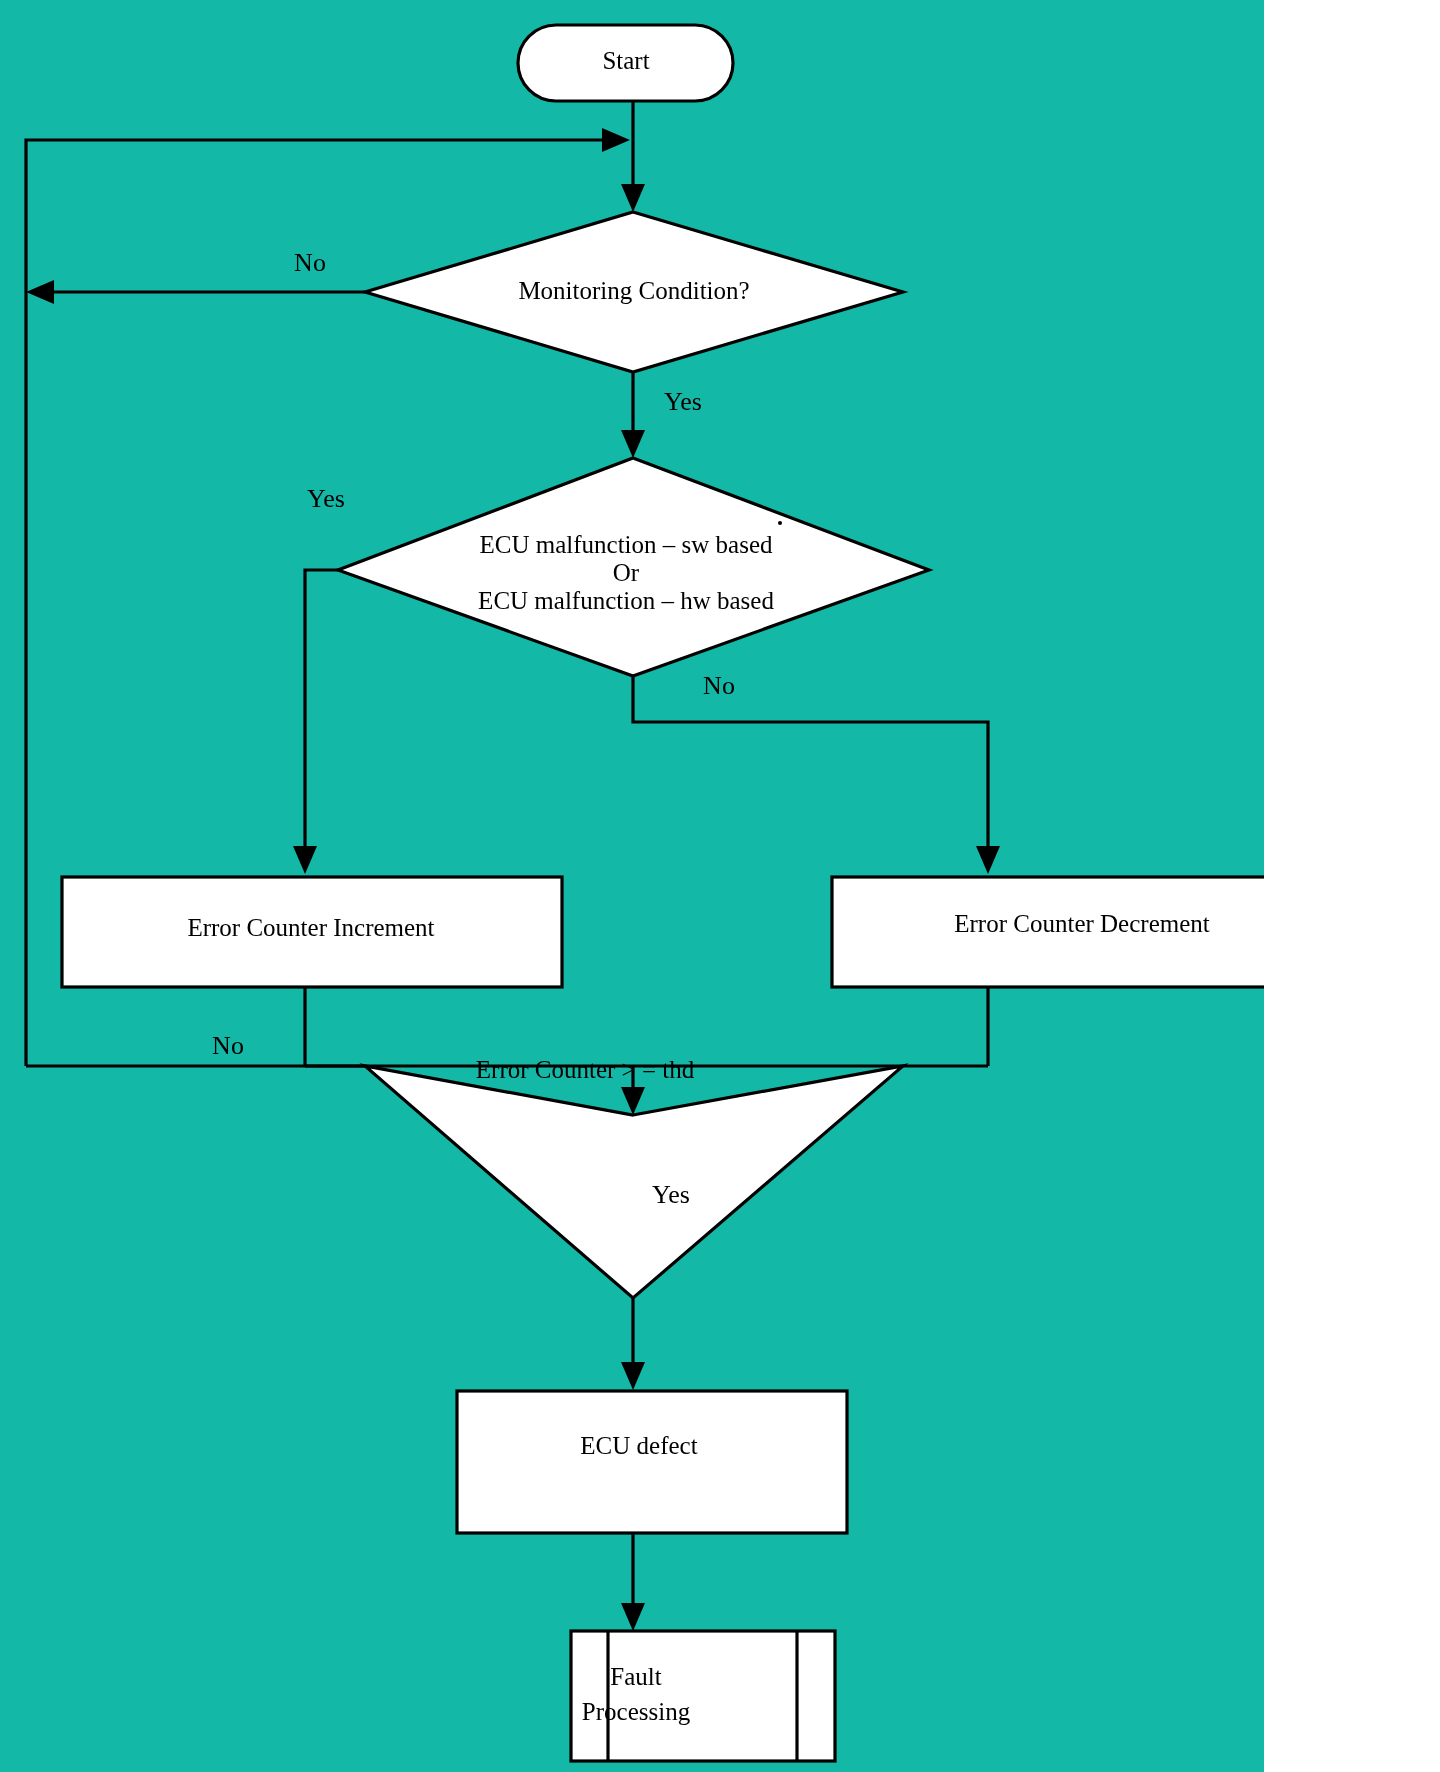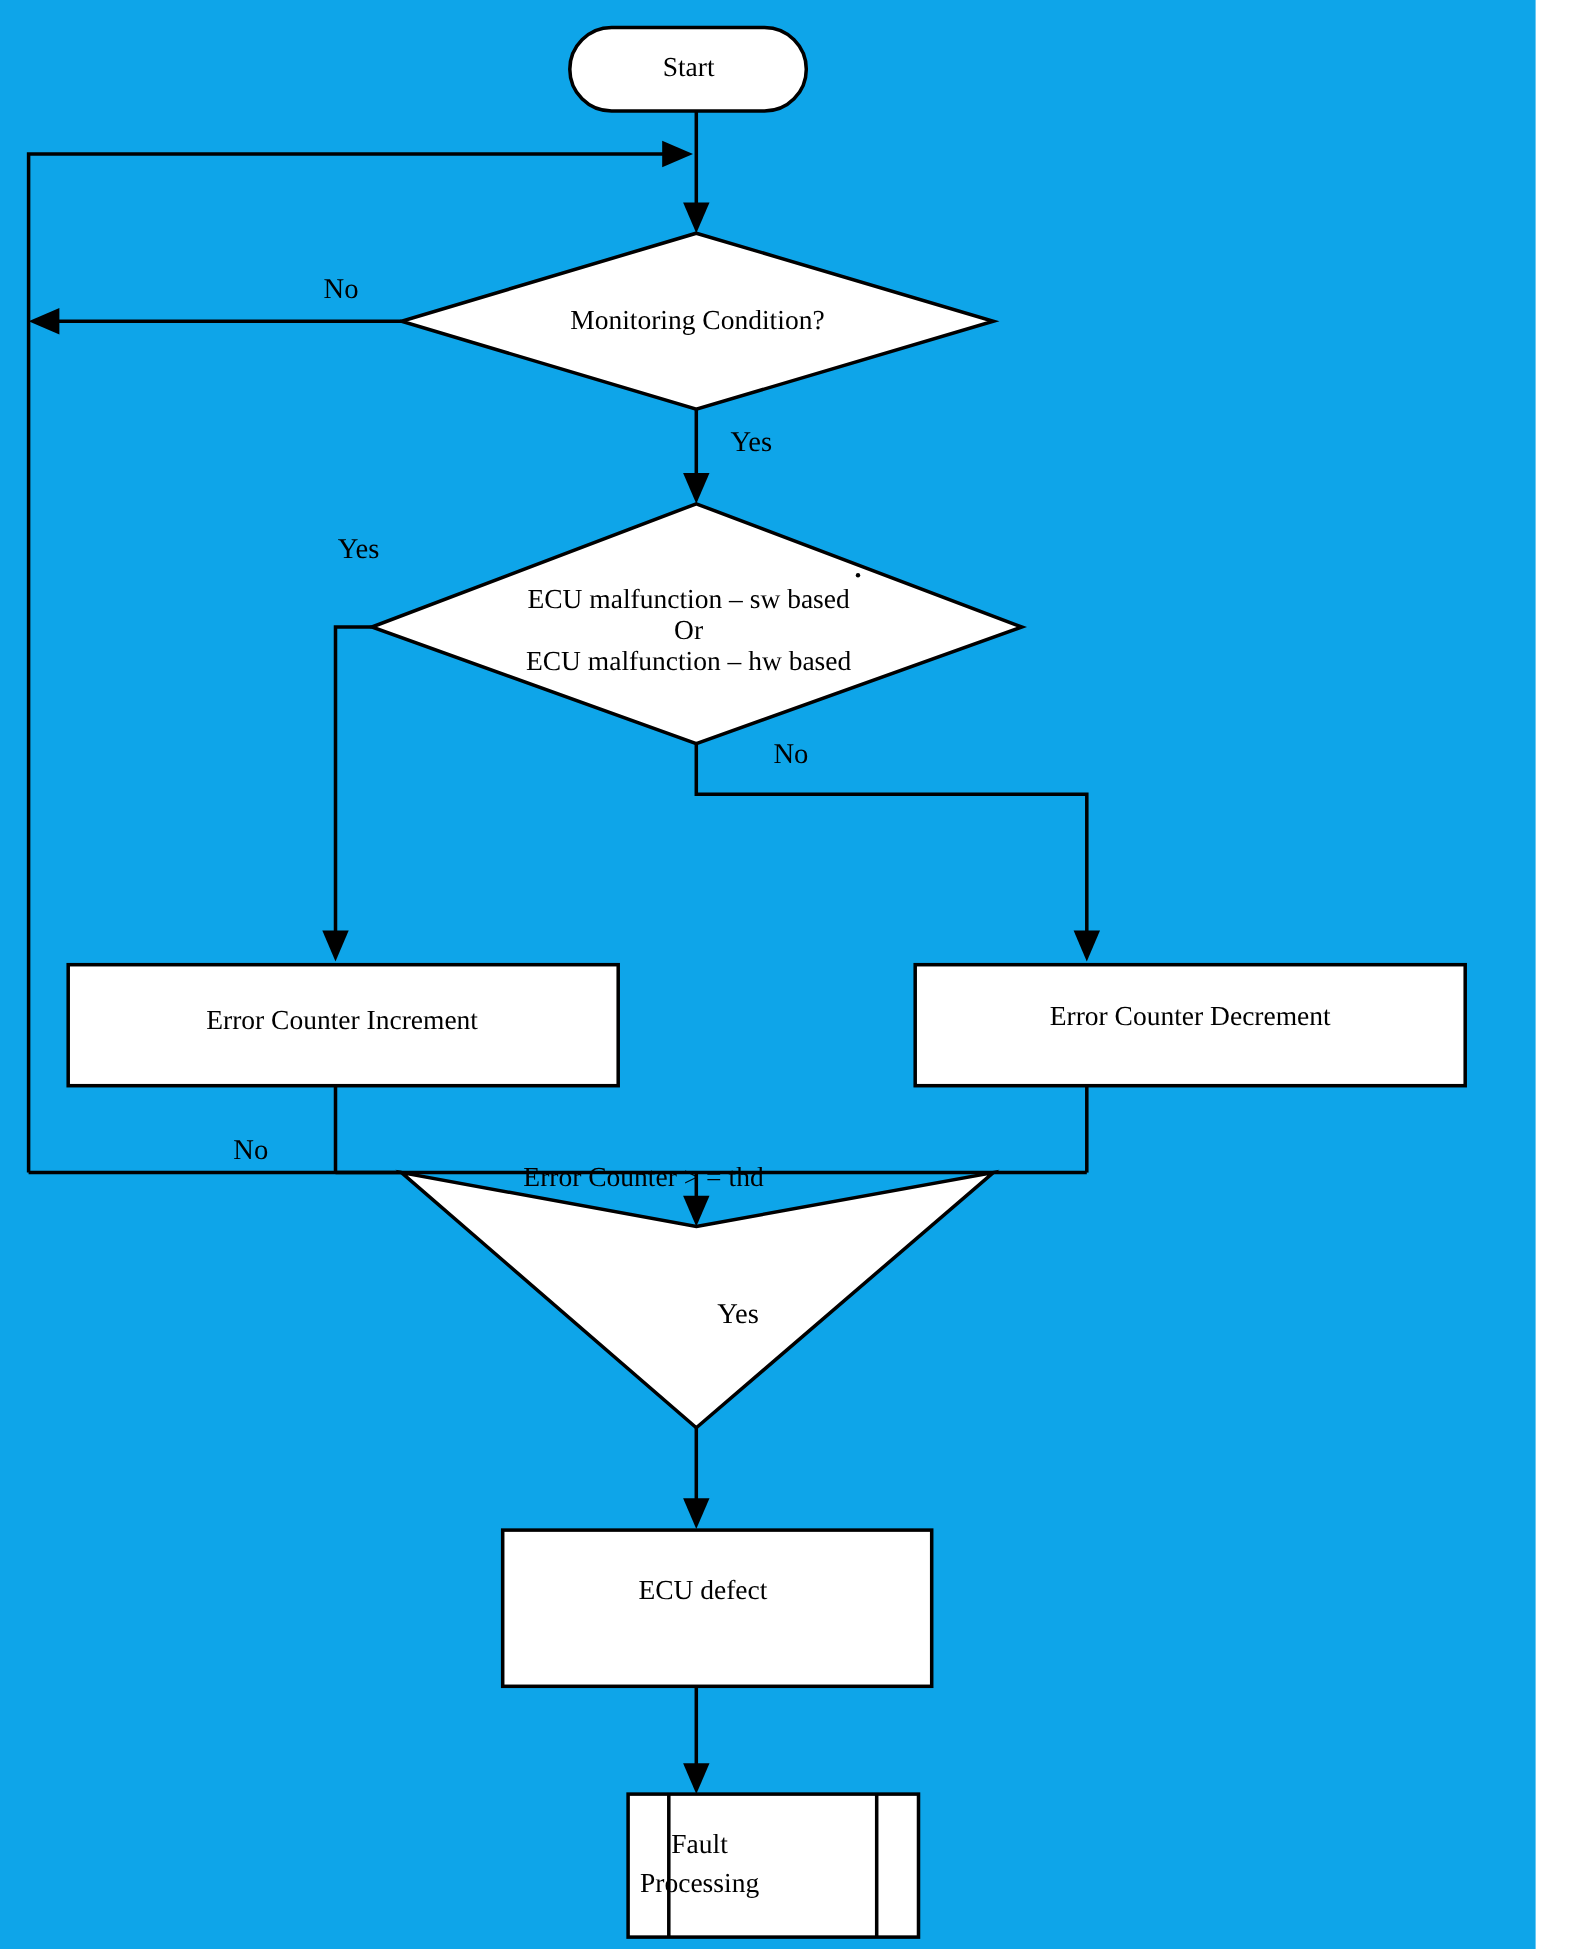--- a/index.html
+++ b/index.html
@@ -5,23 +5,23 @@
   html, body {
     margin: 0;
     padding: 0;
     background: #ffffff;
   }
   body {
     font-family: "Liberation Serif", "DejaVu Serif", serif;
   }
   #flowchart-root {
     position: relative;
-    width: 1396px;
+    width: 1264px;
     height: 1772px;
-    background: #0ea5e9;
+    background: #14b8a6;
     overflow: hidden;
   }
   svg#flow-svg {
     display: block;
     width: 1440px;
     height: 1772px;
   }
   .shape-stroke {
     fill: #ffffff;
     stroke: #000000;

